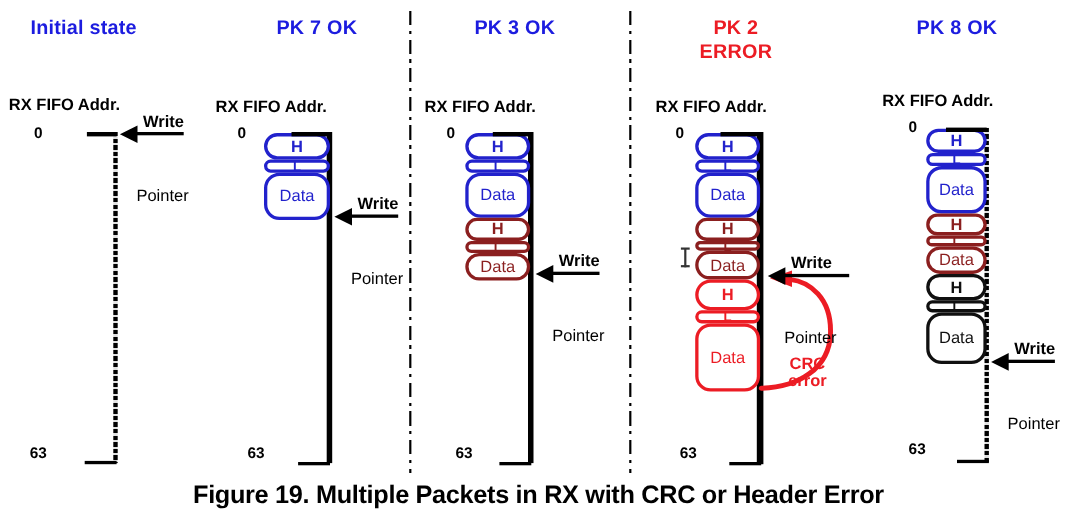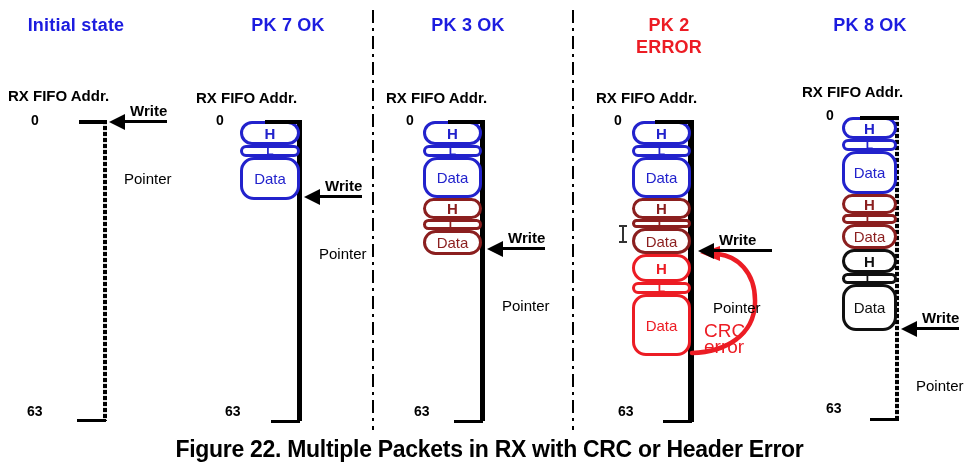--- a/index.html
+++ b/index.html
@@ -50,21 +50,21 @@
   .wp-head {
     position:absolute; left:0; top:-8px; width:0; height:0;
     border-top:8px solid transparent; border-bottom:8px solid transparent;
     border-right:16px solid #000;
   }
   .wp-shaft { position:absolute; left:14px; top:-2px; width:44px; height:3px; background:#000; }
   .wp-write   { position:absolute; left:21px; top:-20px; font-size:15px; font-weight:bold; white-space:nowrap; }
   .wp-pointer { position:absolute; left:15px; top:0px;  font-size:15px; font-weight:normal; white-space:nowrap;margin-top:48px; }
   
   .crc-label {
-    position:absolute; width:60px; font-size:19px; font-weight:normal;
+    position:absolute; width:60px; text-align:center; font-size:15px; font-weight:bold;
     color:var(--error-red,#ec1c24); line-height:16px; z-index:5;
   }
   .arc-svg { position:absolute; z-index:4; }
   
   .ibeam { position:absolute; width:10px; height:19px; z-index:6; }
   .ibeam::before { content:""; position:absolute; left:4px; top:1px; bottom:1px; width:2px; background:#333; }
   .ibeam::after  { content:""; position:absolute; left:1px; right:1px; top:0; height:2px; background:#333; box-shadow:0 16px 0 #333; }
 </style>
 </head>
 <body>
@@ -195,15 +195,15 @@
     <div class="wp" style="left:901px; top:329px;">
       <span class="wp-head"></span>
       <span class="wp-shaft"></span>
       <span class="wp-write">Write</span>
       <span class="wp-pointer">Pointer</span>
     </div>
     <div class="tick" style="left:870px; top:418px; width:29px; height:3px;"></div>
     <div class="addr" style="left:826px; top:400px;">63</div>
   </div>
 
-  <div class="caption">Figure 22. Multiple Packets in RX with CRC or Header Error</div>
+  <div class="caption">Figure 19. Multiple Packets in RX with CRC or Header Error</div>
 
 </div>
 
 </body></html>

